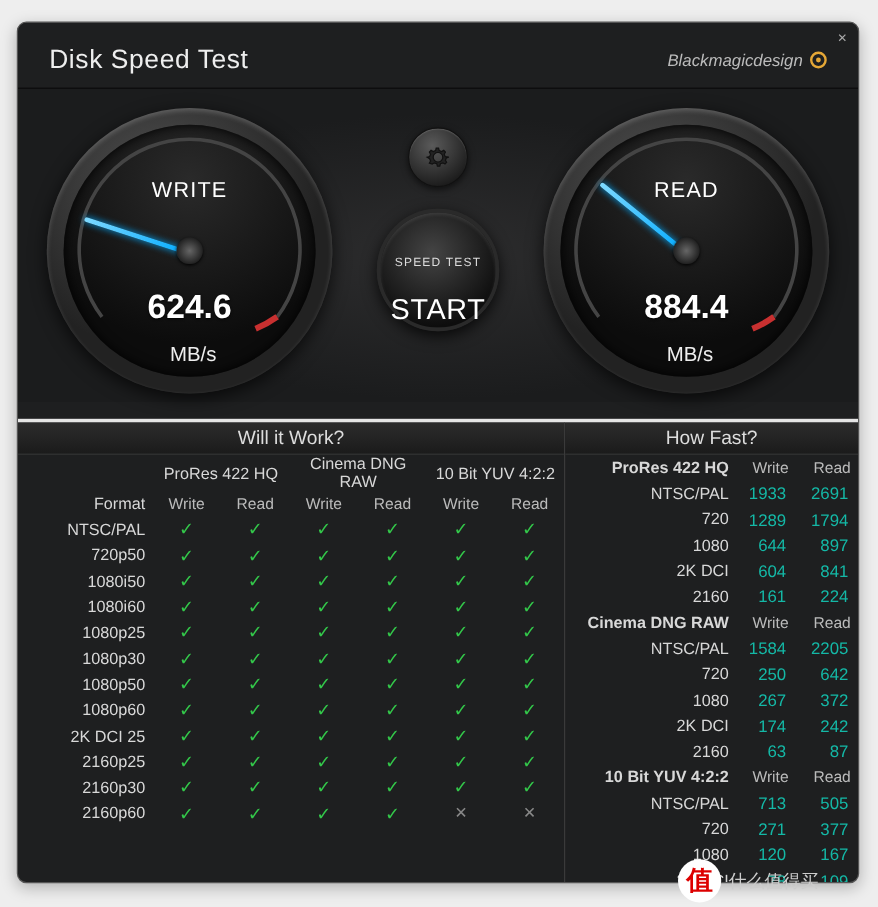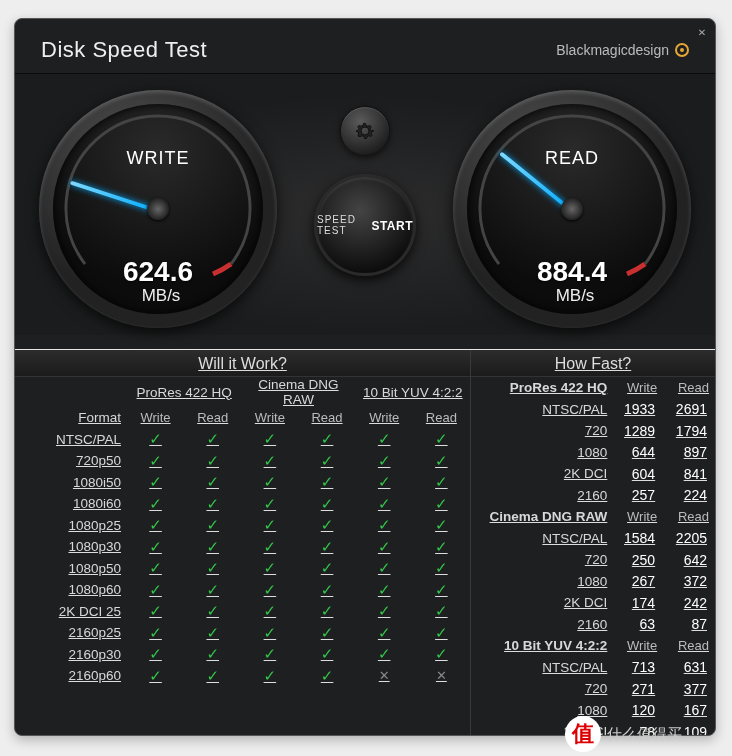--- a/index.html
+++ b/index.html
@@ -15,21 +15,21 @@
   .close-btn {
     position: absolute; top: 6px; right: 6px; width: 14px; height: 14px;
     display: flex; align-items: center; justify-content: center;
     font-size: 10px; color: #aaa; cursor: pointer;
   }
   .header {
     display: flex; justify-content: space-between; align-items: center;
     padding: 18px 26px 10px 26px;
   }
   .title { font-size: 22px; color: #eee; font-weight: 300; letter-spacing: 0.5px;}
-  .brand { display: flex; align-items: center; gap: 6px; color: #bbb; font-size: 14px; font-weight: 300;}
+  .brand { display: flex; align-items: center; gap: 6px; color: #bbb; font-size: 14px; font-weight: 300; font-style: italic;}
   .brand-dot { width: 14px; height: 14px; border-radius: 50%; border: 2px solid #e5a736; position: relative;}
   .brand-dot::after { content:''; position:absolute; top:3px; left:3px; width:4px; height:4px; border-radius:50%; background:#e5a736;}
   .gauges {
     position: relative; height: 262px;
     background: radial-gradient(ellipse at center 140px, #2d2d2e 0%, #1b1c1d 60%);
     border-top: 1px solid #0a0a0a;
   }
   .gauge {
     position: absolute; top: 16px; width: 238px; height: 238px;
     border-radius: 50%;
@@ -50,21 +50,21 @@
     font-size: 18px; color: #fff; font-weight: 500; letter-spacing: 1px;
   }
   .gauge-mid {
     position:absolute; top:50%; left:50%; width:22px; height:22px; margin:-11px;
     border-radius:50%;
     background: radial-gradient(circle, #666 0%, #222 70%);
     z-index: 5;
     box-shadow: 0 1px 3px #000;
   }
   .gauge-value {
-    position: absolute; bottom: 26px; left: 0; right: 0; text-align: center;
+    position: absolute; bottom: 42px; left: 0; right: 0; text-align: center;
     font-size: 28px; color: #fff; font-family: "Arial Black","Helvetica Neue",sans-serif;
     font-weight: 600;
     text-shadow: 0 1px 2px #000;
   }
   .gauge-unit {
     position:absolute; bottom:8px; left:6px; right:0; text-align:center;
     font-size:17px; color:#eee; font-weight:300;
   }
   .arc-red { position:absolute; width:100%; height:100%;}
   .arc-red path { fill:none; }
@@ -86,32 +86,31 @@
     border: 1px solid #111;
     display:flex; align-items:center; justify-content:center;
     box-shadow: 0 2px 6px rgba(0,0,0,0.6), inset 0 1px 1px rgba(255,255,255,0.15);
     cursor:pointer;
   }
   .gear-icon { width:24px; height:24px; }
   .start-btn {
     width:102px; height:102px; border-radius:50%;
     background: radial-gradient(circle at 45% 35%, #444 0%, #0d0d0d 75%);
     box-shadow: 0 4px 12px rgba(0,0,0,0.8), inset 0 2px 3px rgba(255,255,255,0.1);
-    display:flex; flex-direction:row; align-items:center; justify-content:flex-end;
+    display:flex; flex-direction:column; align-items:center; justify-content:flex-end;
     border: 3px solid #2a2a2a;
     cursor:pointer;
   }
   .start-top { font-size:10px; letter-spacing:1px; color:#ddd; font-weight:500;}
-  .start-main { font-size:12px; color:#fff; font-weight:700; letter-spacing:0.5px; margin-top:2px;}
+  .start-main { font-size:24px; color:#fff; font-weight:400; letter-spacing:0.5px; margin-top:20px;}
 
   .results {
     position:absolute; top: 330px; left:0; right:0; bottom:0;
     display:flex;
-    border-top: 1px solid #e5e5e5;
-    text-decoration: underline;
+    border-top: 3px solid #e5e5e5;
   }
   .panel { overflow:hidden; font-size: 13.5px; }
   .panel-left { flex: 0 0 456px; border-right: 1px solid #3a3a3a; }
   .panel-right { flex: 1; }
   .panel-title {
     text-align:center; font-size:16px; color:#ddd; font-weight:300;
     padding: 5px 0 3px 0;
     background: linear-gradient(#2c2c2c, #1b1b1b);
     border-bottom:1px solid #333;
   }
@@ -119,21 +118,21 @@
   td, th { padding: 0; height: 21.5px; vertical-align: middle; font-weight: 400; }
   .fmt-col { width: 86px; text-align: right; padding-right: 6px; color: #d8d8d8; padding-left: 41px; }
   .codec-hdr { color: #d8d8d8; font-weight:500; font-size:13.5px; text-align:center;}
   .wr-hdr { color:#bbb; text-align:center; font-size:13px;}
   .check { color: #33c84a; text-align:center; font-size:15px; }
   .cross { color: #888; text-align:center; font-size:13px; }
 
   .r-label { text-align:right; padding-right:4px; color:#d8d8d8; white-space:nowrap;}
   .r-codec { color:#d8d8d8; font-weight:600; text-align:right; padding-right:4px; font-size:13.5px;}
   .r-hdr { text-align:right; color:#bbb; padding-right:6px; font-size:13px;}
-  .r-val { color:#ffffff; text-align:right; padding-right:8px; width:48px; font-size:14px;}
+  .r-val { color:#14b8a6; text-align:right; padding-right:8px; width:48px; font-size:14px;}
 
   .watermark {
     position:absolute; bottom:4px; right:50px; display:flex; align-items:center; gap:6px;
     color:#ccc; font-size:15px;
   }
   .wm-circle { width:36px; height:36px; border-radius:50%; background:#fff; color:#d00;
     display:flex; align-items:center; justify-content:center; font-size:22px; font-weight:700;}
 
 </style>
 </head>
@@ -347,21 +346,21 @@
               <td class="r-val">644</td>
               <td class="r-val">897</td>
             </tr>
             <tr>
               <td class="r-label">2K DCI</td>
               <td class="r-val">604</td>
               <td class="r-val">841</td>
             </tr>
             <tr>
               <td class="r-label">2160</td>
-              <td class="r-val">257</td>
+              <td class="r-val">161</td>
               <td class="r-val">224</td>
             </tr>
             <tr>
               <td class="r-codec" style="width: 130px;">Cinema DNG RAW</td>
               <td class="r-hdr">Write</td>
               <td class="r-hdr">Read</td>
             </tr>
             <tr>
               <td class="r-label">NTSC/PAL</td>
               <td class="r-val">1584</td>
@@ -388,21 +387,21 @@
               <td class="r-val">87</td>
             </tr>
             <tr>
               <td class="r-codec" style="width: 130px;">10 Bit YUV 4:2:2</td>
               <td class="r-hdr">Write</td>
               <td class="r-hdr">Read</td>
             </tr>
             <tr>
               <td class="r-label">NTSC/PAL</td>
               <td class="r-val">713</td>
-              <td class="r-val">631</td>
+              <td class="r-val">505</td>
             </tr>
             <tr>
               <td class="r-label">720</td>
               <td class="r-val">271</td>
               <td class="r-val">377</td>
             </tr>
             <tr>
               <td class="r-label">1080</td>
               <td class="r-val">120</td>
               <td class="r-val">167</td>

